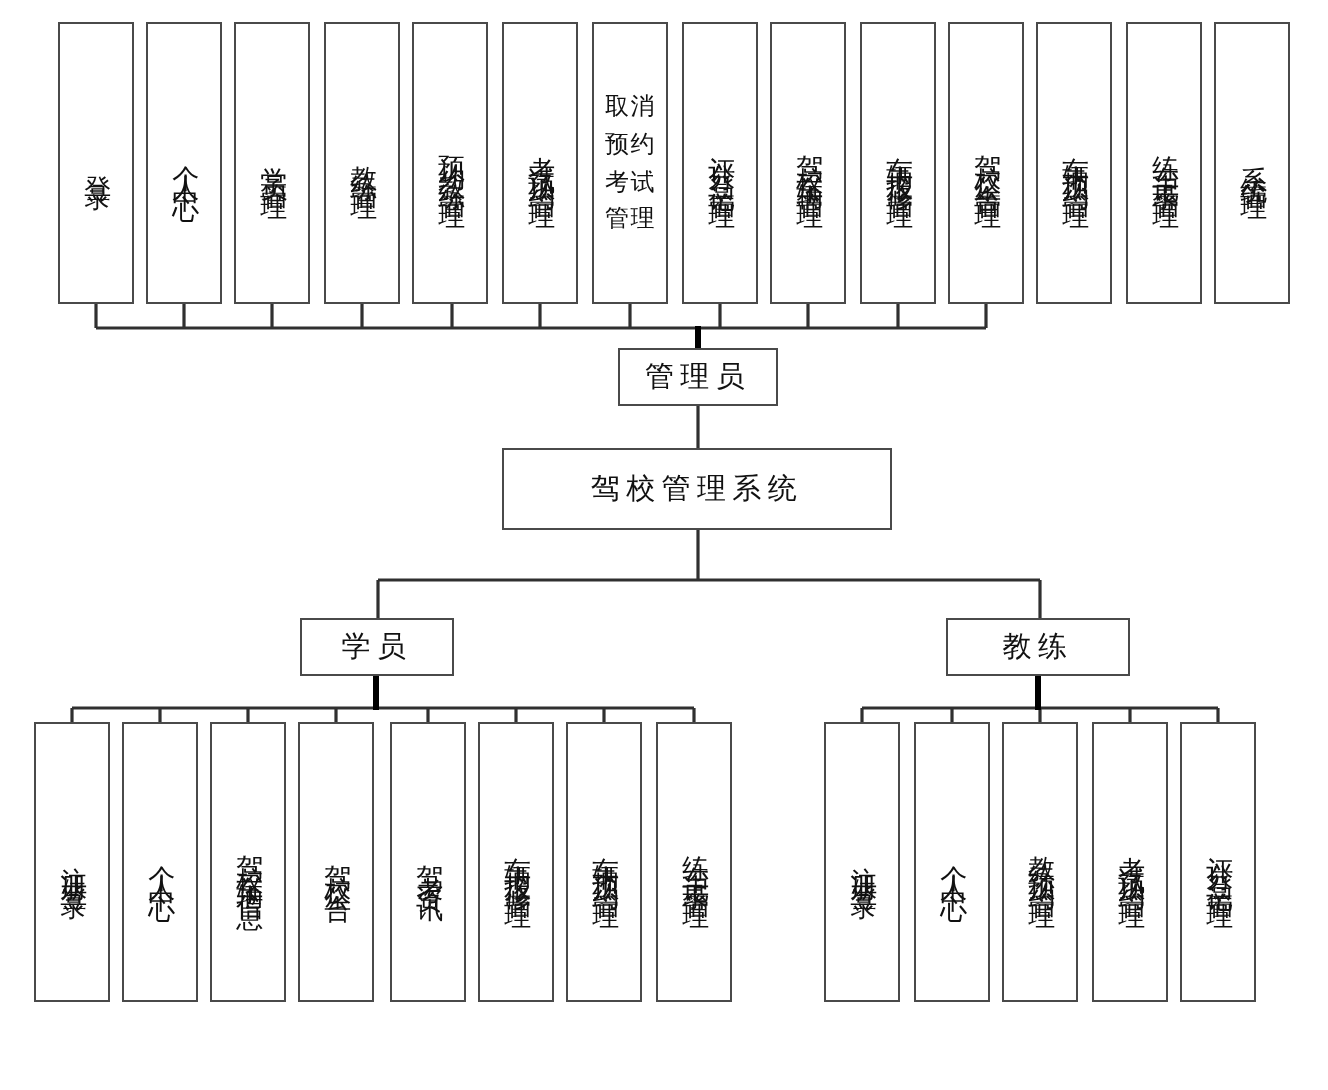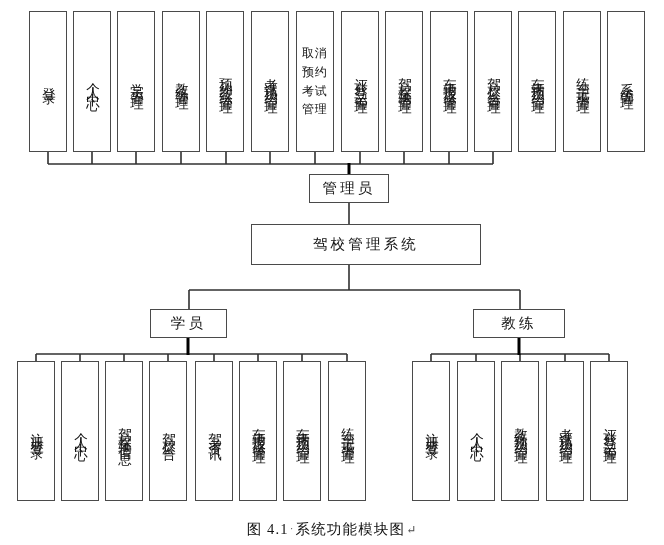--- a/index.html
+++ b/index.html
@@ -13,26 +13,26 @@
     border:1.5px solid #4a4a4a;display:flex;align-items:center;justify-content:center;
   }
   .vbox{top:11px;width:38px;height:141px;}
   .vbox.bottom{top:361px;height:140px;}
   .vtext{
     writing-mode:vertical-rl;text-orientation:upright;
     font-size:13.5px;letter-spacing:0.35em;line-height:1.1;white-space:nowrap;
   }
   .wraptext{
     writing-mode:horizontal-tb;width:26px;font-size:12px;line-height:1.55;
-    word-break:break-all;text-align:left;letter-spacing:0.06em;
+    word-break:break-all;text-align:right;letter-spacing:0.06em;
   }
   .hbox{height:29px;}
   .htext{font-size:14.5px;letter-spacing:0.22em;white-space:nowrap;}
   #admin-box{left:309px;top:174px;width:80px;}
-  #system-box{left:251px;top:224px;width:230px;height:41px;}
+  #system-box{left:251px;top:224px;width:195px;height:41px;}
   #student-box{left:150px;top:309px;width:77px;justify-content:center;}
   #coach-box{left:473px;top:309px;width:92px;text-align:center;}
   .caption{
     position:absolute;left:0;right:0;top:520px;text-align:center;
     font-size:14.5px;letter-spacing:0.08em;
   }
   .caption .space-mark{color:#555555;font-size:11px;vertical-align:2px;padding:0 1px;}
   .caption .para-mark{color:#4a4a4a;font-size:12px;padding-left:1px;}
 </style>
 </head>
@@ -178,17 +178,14 @@
   <div class="box vbox bottom" style="left:501px">
       <span class="vtext">教练预约管理</span>
     </div>
   <div class="box vbox bottom" style="left:546px">
       <span class="vtext">考试预约管理</span>
     </div>
   <div class="box vbox bottom" style="left:590px">
       <span class="vtext">评分登记管理</span>
     </div>
 
-  <div class="caption">
-    <span>图 4.1</span><span class="space-mark">·</span><span>系统功能模块图</span><span class="para-mark">↵</span>
-  </div>
 
 </div>
 
 </body></html>

